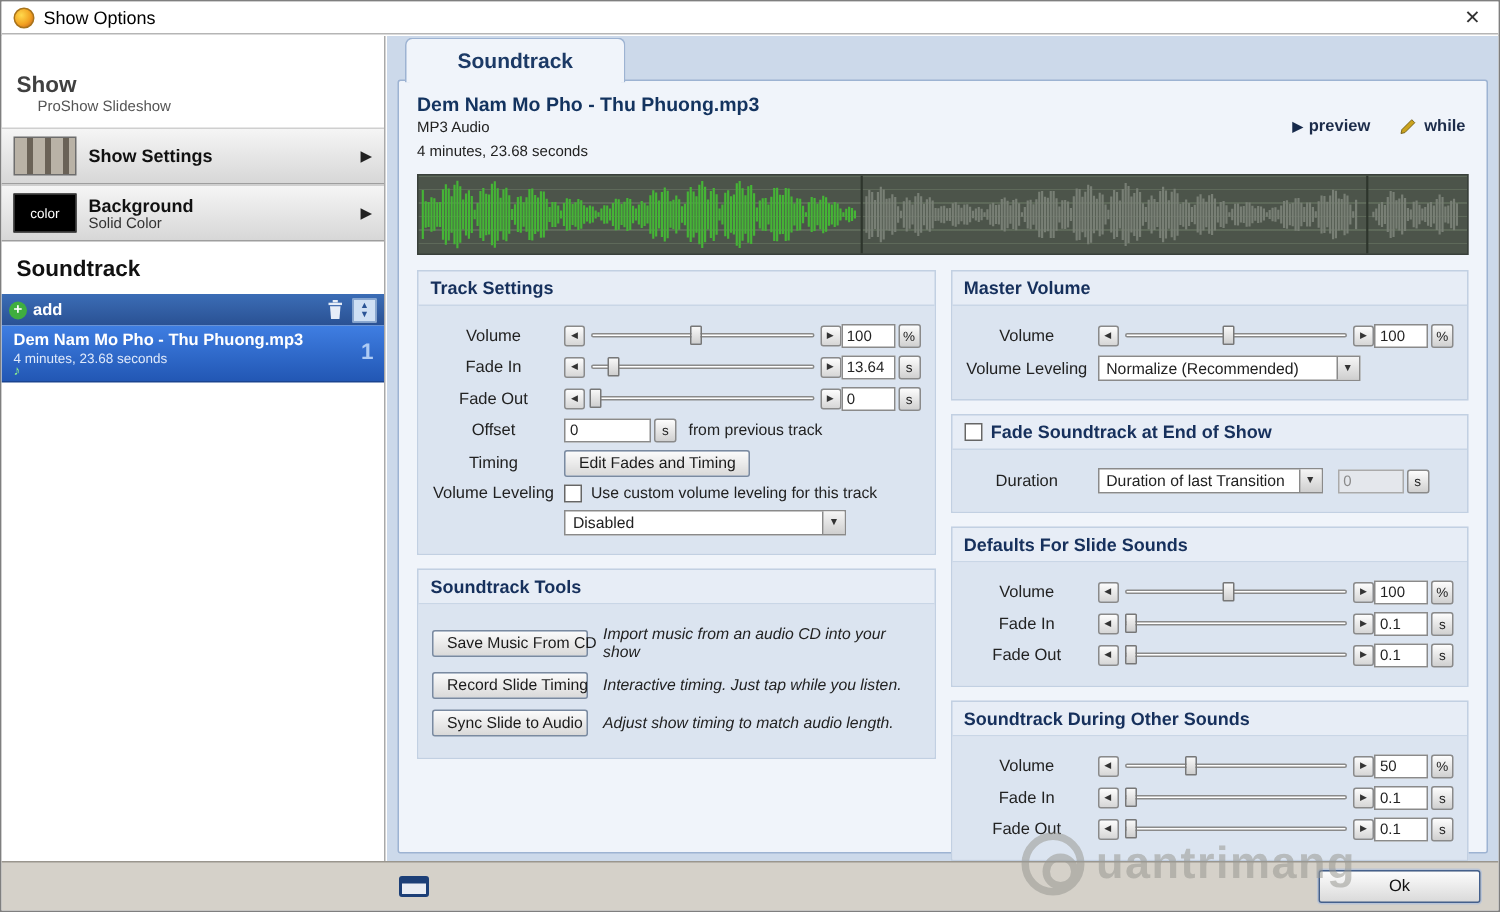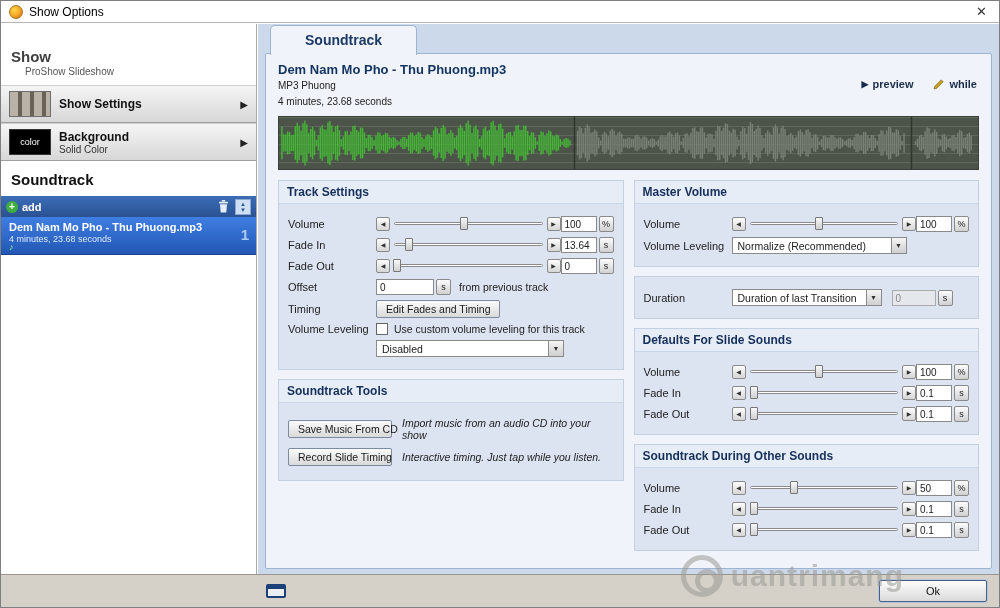--- a/index.html
+++ b/index.html
@@ -55,21 +55,21 @@
   .waveform svg { position:absolute; inset:0; width:100%; height:100%; }
 
   .columns { display:flex; gap:10px; padding:0 12px 10px 12px; }
   .col { flex:1; min-width:0; }
 
   .group { background:#e7edf6; border:1px solid #c2d0e2; margin-bottom:9px; }
   .group-title { font-size:12px; font-weight:bold; color:#16305c; padding:4px 8px; border-bottom:1px solid #c9d6e6; display:flex; align-items:center; gap:6px; }
   .group-body { background:#dbe4f0; padding:7px 9px; }
 
   .row { display:flex; align-items:center; margin:5px 0; font-size:11px; color:#222; }
-  .rlabel { width:82px; min-width:82px; text-align:left; margin-right:6px; color:#222; }
+  .rlabel { width:82px; min-width:82px; text-align:center; margin-right:6px; color:#222; }
   .arrow-btn { width:14px; height:14px; min-width:14px; background:linear-gradient(#fdfdfd,#d6d6d6); border:1px solid #8a8a8a; font-size:6px; line-height:12px; text-align:center; color:#333; border-radius:2px; }
   .slider { flex:1; position:relative; height:14px; margin:0 4px; min-width:40px; }
   .slider-track { position:absolute; top:5px; left:0; right:0; height:3px; background:#fff; border:1px solid #8a8a8a; border-radius:2px; }
   .slider-thumb { position:absolute; top:0; width:8px; height:13px; background:linear-gradient(#f8f8f8,#cfcfcf); border:1px solid #777; border-radius:1px; margin-left:-4px; }
   .value-box { width:36px; min-width:36px; height:16px; background:#fff; border:1px solid #8a8a8a; font-size:10px; padding:1px 3px; line-height:13px; }
   .unit-btn { width:15px; min-width:15px; height:16px; background:linear-gradient(#fdfdfd,#d0d0d0); border:1px solid #8a8a8a; font-size:9px; text-align:center; line-height:14px; margin-left:2px; border-radius:2px; }
   .value-box.disabled { background:#e4e7ec; color:#8a8a8a; border-color:#aaa; }
 
   .text-input { width:58px; min-width:58px; height:16px; background:#fff; border:1px solid #8a8a8a; font-size:10px; padding:1px 3px; line-height:13px; }
   .note-text { font-size:10.5px; color:#222; margin-left:8px; }
@@ -156,21 +156,21 @@
   </div>
 
   <div class="main">
     <div class="tabstrip">
       <div class="tab">Soundtrack</div>
     </div>
     <div class="panel">
 
       <div class="track-header">
         <div class="th-title">Dem Nam Mo Pho - Thu Phuong.mp3</div>
-        <div class="th-meta">MP3 Phuong</div>
+        <div class="th-meta">MP3 Audio</div>
         <div class="th-meta">4 minutes, 23.68 seconds</div>
         <div class="th-actions">
           <div class="th-action">
             <span class="play-glyph">▶</span>
             <span>preview</span>
           </div>
           <div class="th-action">
             <svg width="12" height="12">
                 <path d="M1 11l2.6-.6L10.2 3.8 8.2 1.8 1.6 8.4z" fill="#caa21d" stroke="#6e5a10" stroke-width="0.6"></path>
               </svg>
@@ -264,20 +264,24 @@
             <div class="group-title">Soundtrack Tools</div>
             <div class="group-body">
               <div class="tool-row">
                 <span class="btn tool-btn">Save Music From CD</span>
                 <span class="tool-desc">Import music from an audio CD into your show</span>
               </div>
               <div class="tool-row">
                 <span class="btn tool-btn">Record Slide Timing</span>
                 <span class="tool-desc">Interactive timing. Just tap while you listen.</span>
               </div>
+              <div class="tool-row">
+                <span class="btn tool-btn">Sync Slide to Audio</span>
+                <span class="tool-desc">Adjust show timing to match audio length.</span>
+              </div>
             </div>
           </div>
         </div>
 
         <div class="col">
           <div class="group">
             <div class="group-title">Master Volume</div>
             <div class="group-body">
               <div class="row">
                 <span class="rlabel">Volume</span>
@@ -294,20 +298,24 @@
                 <span class="rlabel">Volume Leveling</span>
                 <div class="dropdown" style="width:175px">
                   <span class="dd-label">Normalize (Recommended)</span>
                   <span class="dd-arrow">▼</span>
                 </div>
               </div>
             </div>
           </div>
 
           <div class="group">
+            <div class="group-title">
+              <span class="checkbox" style="margin-right:0"></span>
+              <span>Fade Soundtrack at End of Show</span>
+            </div>
             <div class="group-body">
               <div class="row">
                 <span class="rlabel">Duration</span>
                 <div class="dropdown" style="width:150px">
                   <span class="dd-label">Duration of last Transition</span>
                   <span class="dd-arrow">▼</span>
                 </div>
                 <span class="value-box disabled" style="margin-left:10px;width:44px;min-width:44px">0</span>
                 <span class="unit-btn">s</span>
               </div>

